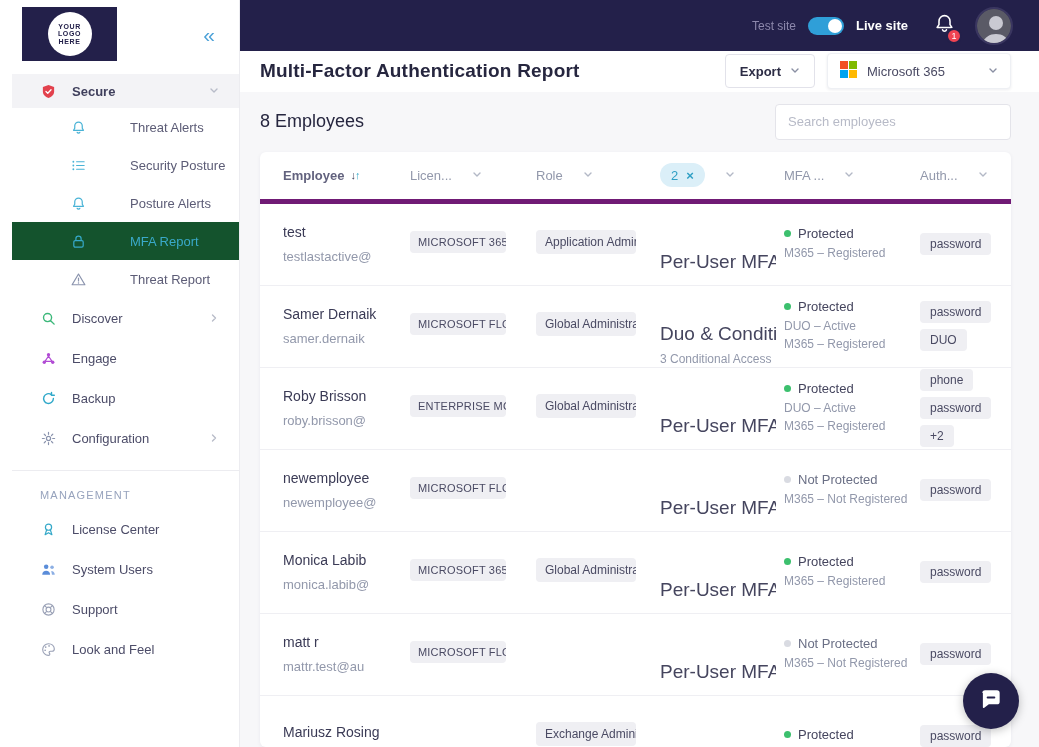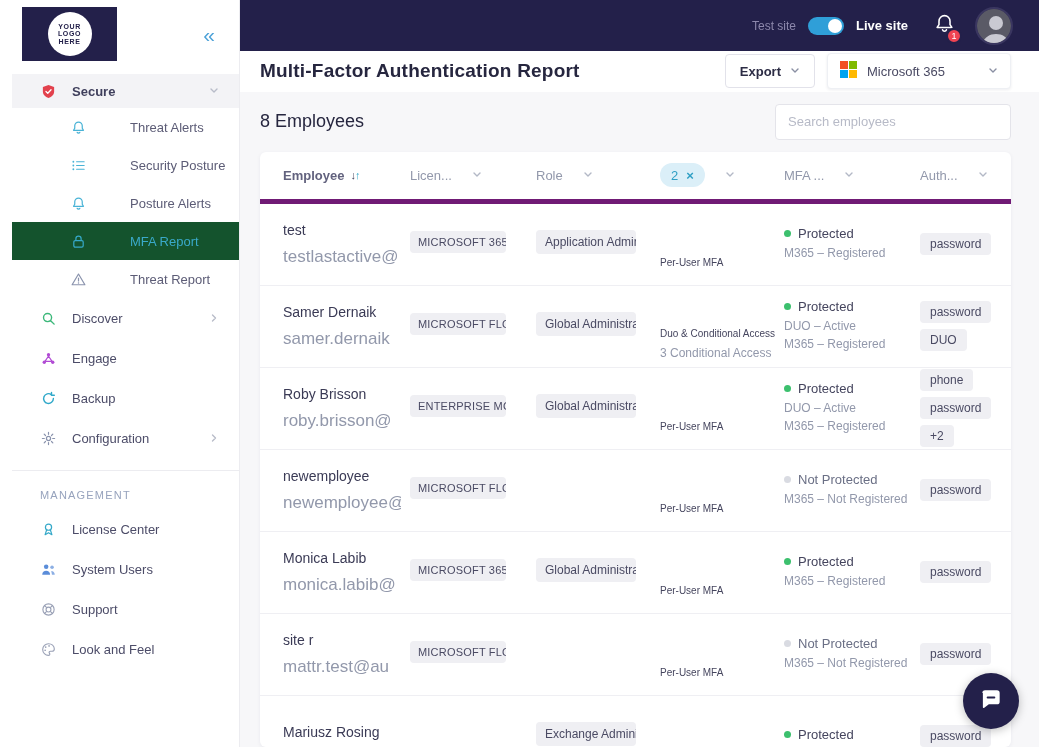--- a/index.html
+++ b/index.html
@@ -65,25 +65,25 @@
   .sort .sd{color:#45455e;}
   .sort .su{color:#36a9c9;}
   .th-chev{color:#b3b8c6;margin-left:20px;display:inline-flex;}
   .fbadge{display:flex;align-items:center;gap:8px;background:#dbeff8;color:#2f9fc4;border-radius:12px;height:24px;
           padding:0 11px;font-size:13px;}
   .fx{font-weight:bold;cursor:pointer;font-size:13px;}
 
   .trow{display:grid;grid-template-columns:127px 126px 124px 124px 136px 1fr;padding-left:23px;height:82px;
         align-items:center;border-bottom:1px solid #efeff3;}
   .emp-name{font-size:14px;color:#3a3a55;margin-bottom:9px;white-space:nowrap;overflow:hidden;max-width:118px;}
-  .emp-email{font-size:17px;color:#9298ab;white-space:nowrap;overflow:hidden;max-width:118px;}
+  .emp-email{font-size:13px;color:#9298ab;white-space:nowrap;overflow:hidden;max-width:118px;}
   .chip{display:inline-block;background:#efeff3;border-radius:4px;color:#4a4a63;white-space:nowrap;overflow:hidden;}
   .chip.lic{font-size:11px;padding:5px 8px;max-width:96px;letter-spacing:.2px;}
   .chip.role{font-size:12px;padding:5px 9px;max-width:100px;}
-  .type-main{font-size:10px;color:#45455e;max-width:116px;white-space:nowrap;overflow:hidden;margin-top:36px;}
+  .type-main{font-size:19px;color:#45455e;max-width:116px;white-space:nowrap;overflow:hidden;margin-top:36px;}
   .type-sub{font-size:12px;color:#9298ab;margin-top:7px;max-width:116px;white-space:nowrap;overflow:hidden;}
   .st-main{display:flex;align-items:center;gap:7px;font-size:13px;color:#45455e;margin-bottom:3px;}
   .st-main.off{color:#6a6f85;}
   .dot{width:7px;height:7px;border-radius:50%;flex:none;}
   .dot.on{background:#3cc06e;}
   .dot.off{background:#d9dbe2;}
   .st-sub{font-size:12px;color:#9298ab;line-height:18px;max-width:128px;white-space:nowrap;overflow:hidden;}
   .auth-cell{display:flex;flex-direction:column;align-items:flex-start;gap:6px;}
   .chip.auth{font-size:12px;padding:4px 10px;text-align:center;}
 
@@ -494,21 +494,21 @@
                 <span>Protected</span>
               </div>
               <div class="st-sub">M365 – Registered</div>
             </div>
             <div class="cell auth-cell">
               <span class="chip auth">password</span>
             </div>
           </div>
           <div class="trow">
             <div class="cell">
-              <div class="emp-name">site r</div>
+              <div class="emp-name">matt r</div>
               <div class="emp-email">mattr.test@au</div>
             </div>
             <div class="cell"><span class="chip lic">MICROSOFT FLOW</span></div>
             <div class="cell"></div>
             <div class="cell">
               <div class="type-main">Per-User MFA</div>
             </div>
             <div class="cell">
               <div class="st-main off">
                 <span class="dot off"></span>

